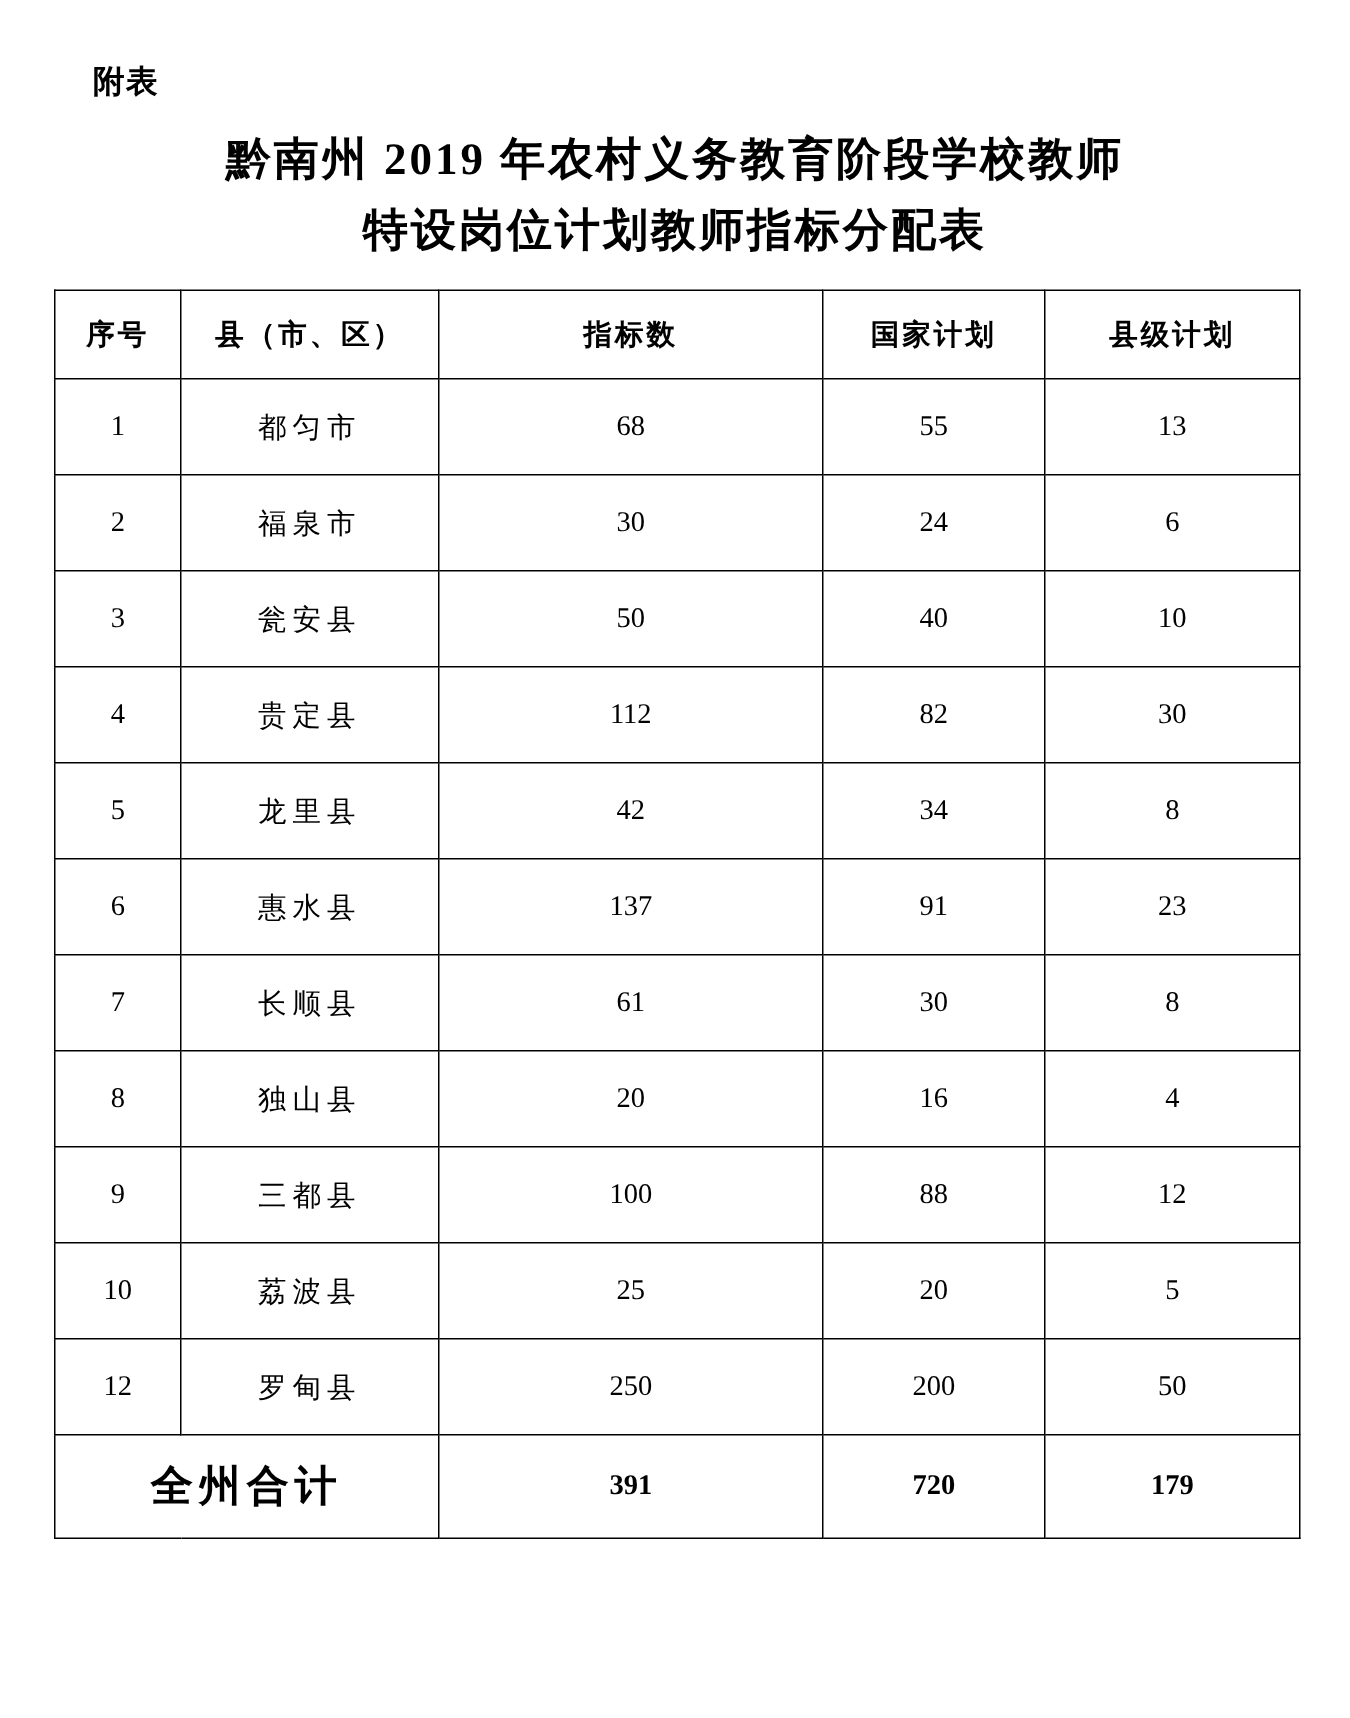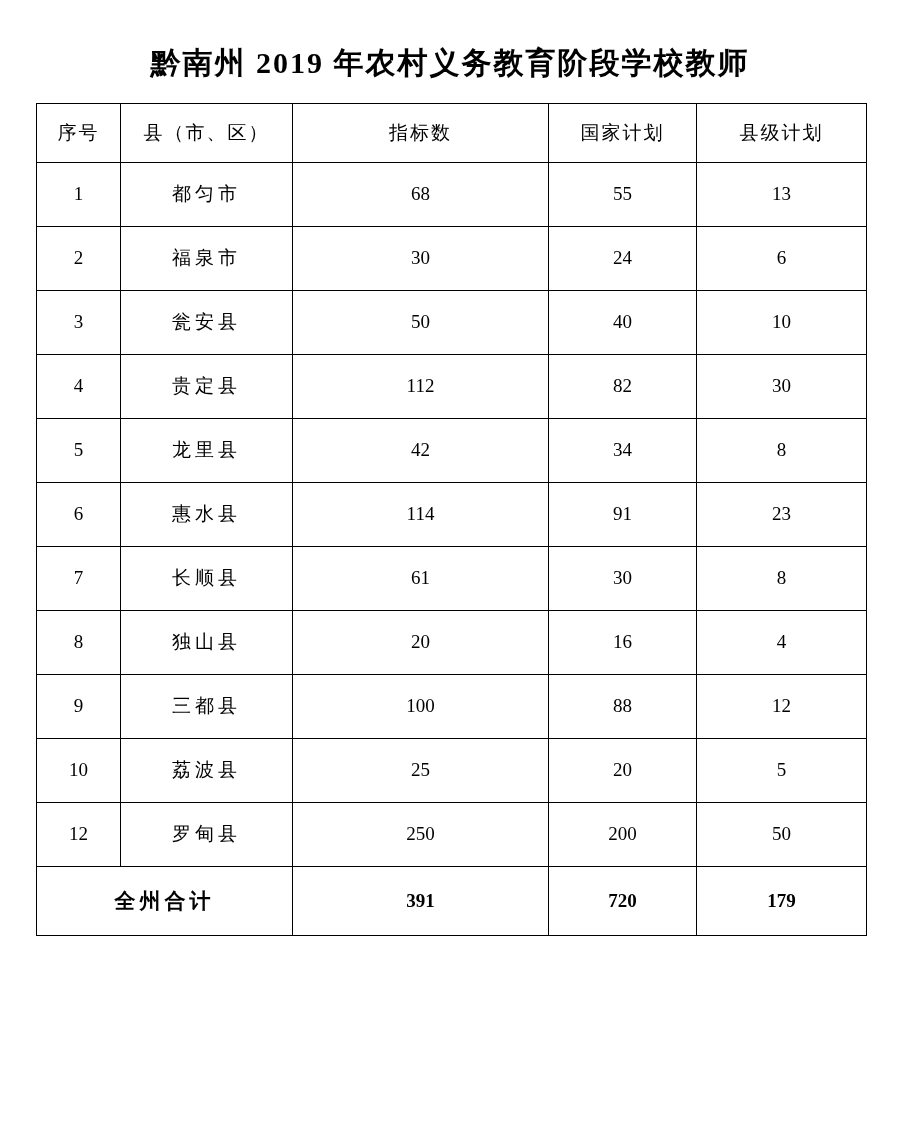--- a/index.html
+++ b/index.html
@@ -51,55 +51,57 @@
   table.alloc th, table.alloc td {
     border: 1px solid #000000;
     text-align: center;
     vertical-align: middle;
     font-size: 19px;
     height: 63px;
     padding: 0 2px;
     font-family: "Liberation Serif", "DejaVu Serif", serif;
   }
   table.alloc th {
-    font-weight: 400;
+    font-weight: 700;
     height: 58px;
     font-size: 19px;
   }
   col.c-idx { width: 84px; }
   col.c-county { width: 172px; }
   col.c-total { width: 256px; }
   col.c-national { width: 148px; }
   col.c-countylevel { width: 170px; }
   td.num, td.idx {
     font-family: "Liberation Serif", "DejaVu Serif", serif;
   }
   td.county {
     letter-spacing: 4px;
   }
   tr.total-row td {
     font-weight: 700;
     height: 68px;
   }
   tr.total-row td.total-label {
     letter-spacing: 4px;
-    font-size: 21px;
+    font-size: 28px;
   }
   th .hdr {
     letter-spacing: 2px;
   }
 </style>
 </head>
 <body>
 
 <div class="page">
 
+  <div class="attach-label">附表</div>
 
   <div class="doc-title">
     <span class="line">黔南州 2019 年农村义务教育阶段学校教师</span>
+    <span class="line">特设岗位计划教师指标分配表</span>
   </div>
 
   <table class="alloc">
     <colgroup>
       <col class="c-idx">
       <col class="c-county">
       <col class="c-total">
       <col class="c-national">
       <col class="c-countylevel">
     </colgroup>
@@ -144,21 +146,21 @@
       <tr>
         <td class="idx">5</td>
         <td class="county">龙里县</td>
         <td class="num">42</td>
         <td class="num">34</td>
         <td class="num">8</td>
       </tr>
       <tr>
         <td class="idx">6</td>
         <td class="county">惠水县</td>
-        <td class="num">114</td>
+        <td class="num">137</td>
         <td class="num">91</td>
         <td class="num">23</td>
       </tr>
       <tr>
         <td class="idx">7</td>
         <td class="county">长顺县</td>
         <td class="num">61</td>
         <td class="num">30</td>
         <td class="num">8</td>
       </tr>

